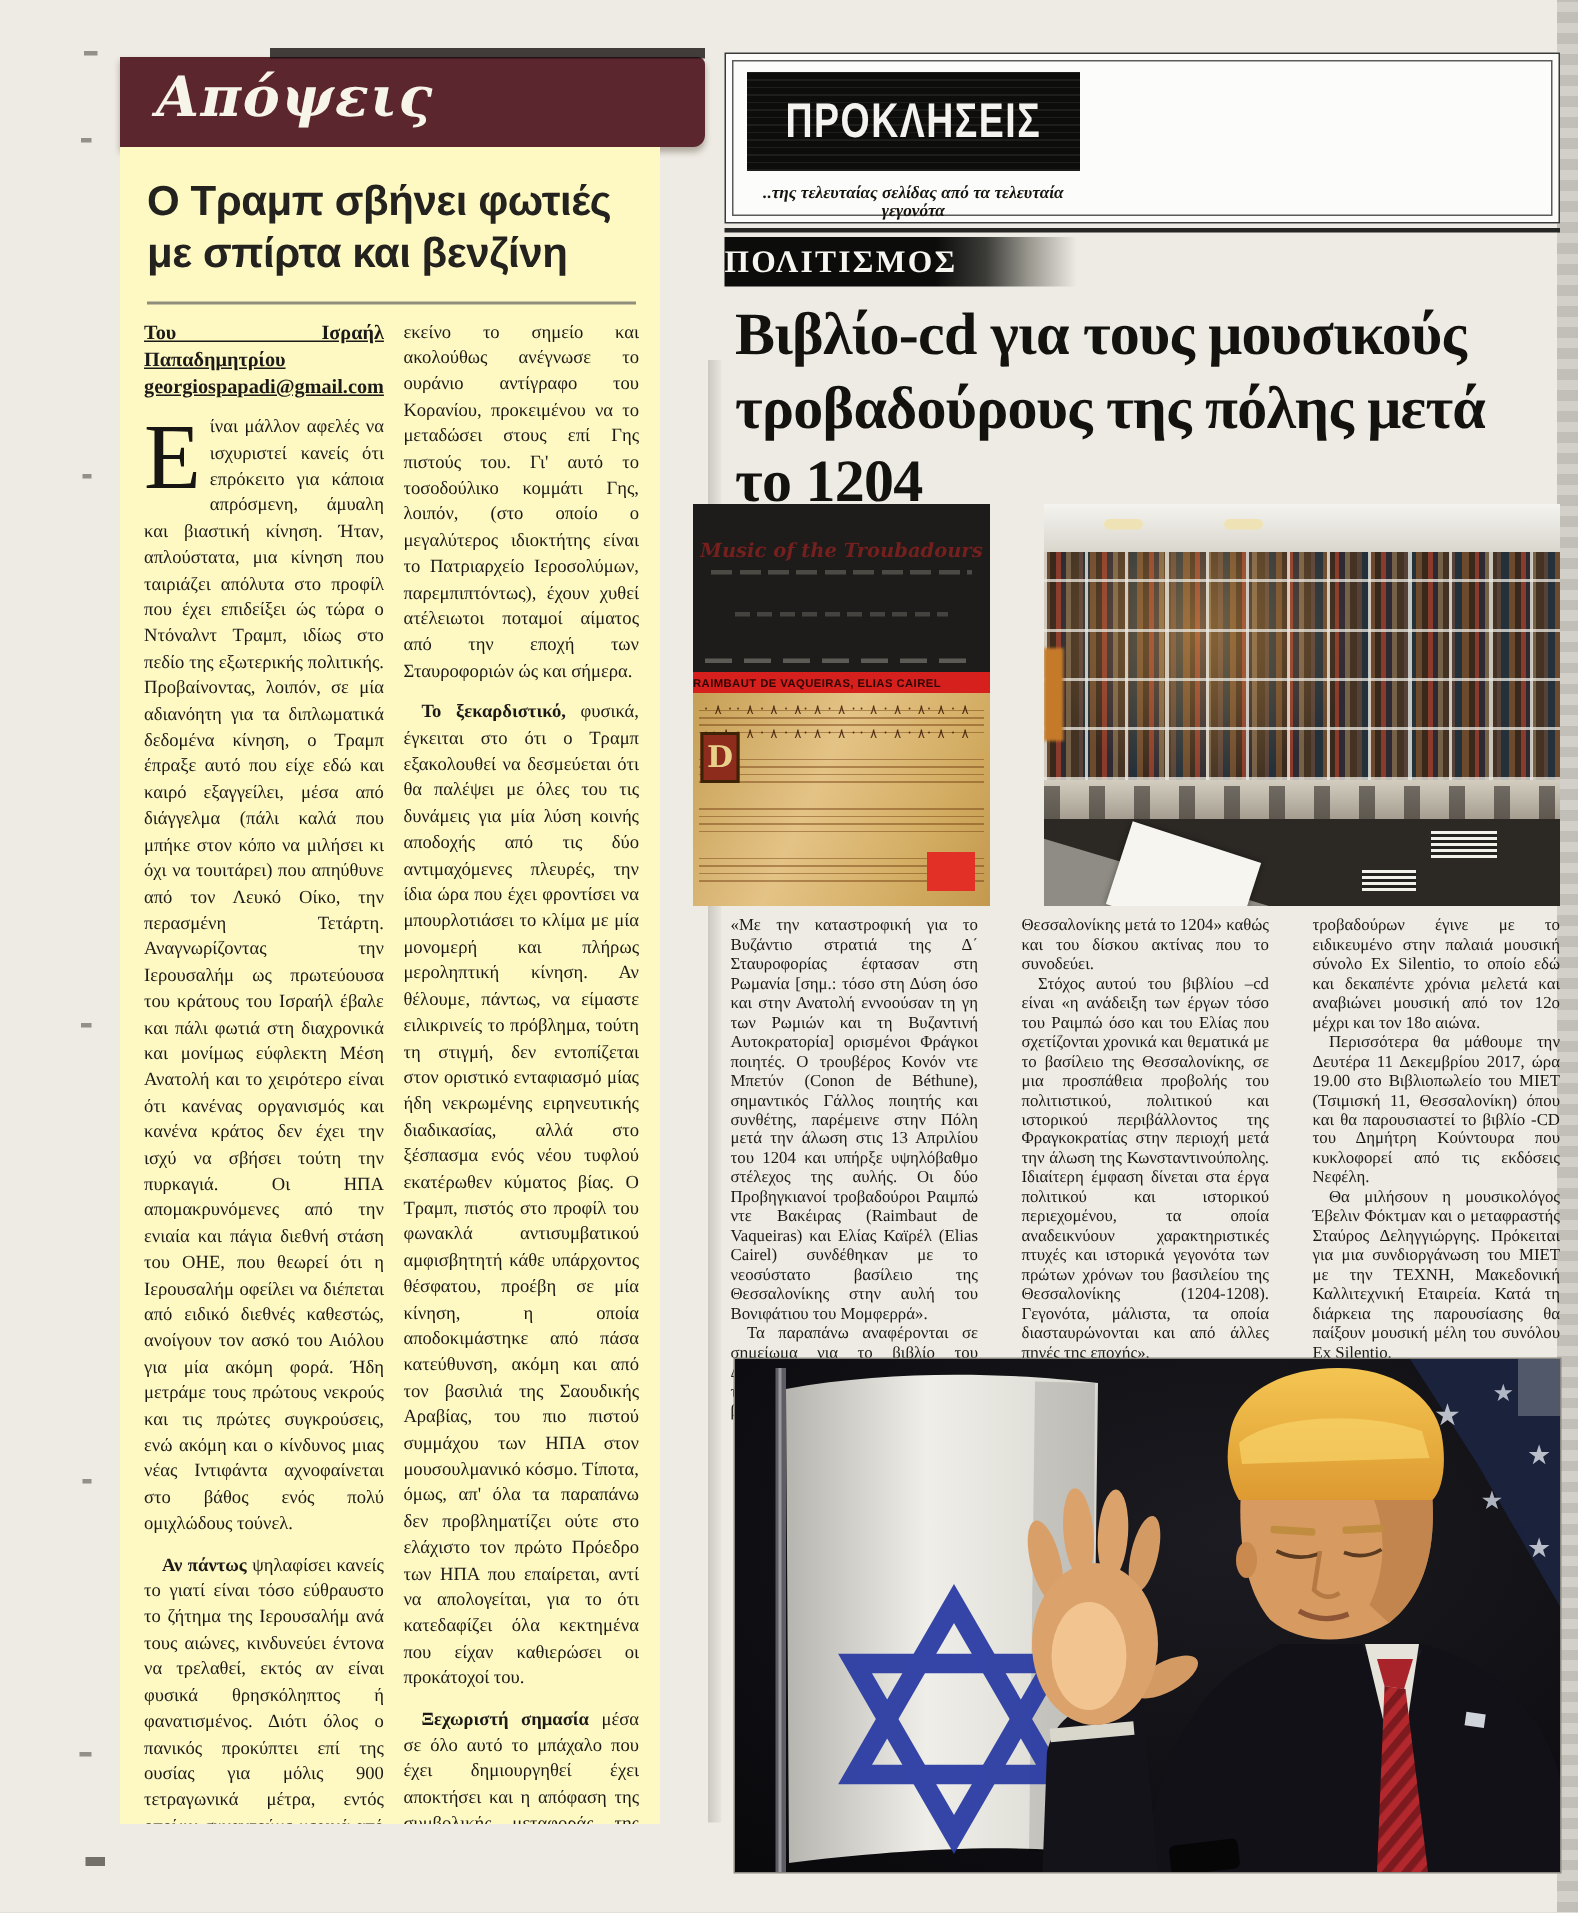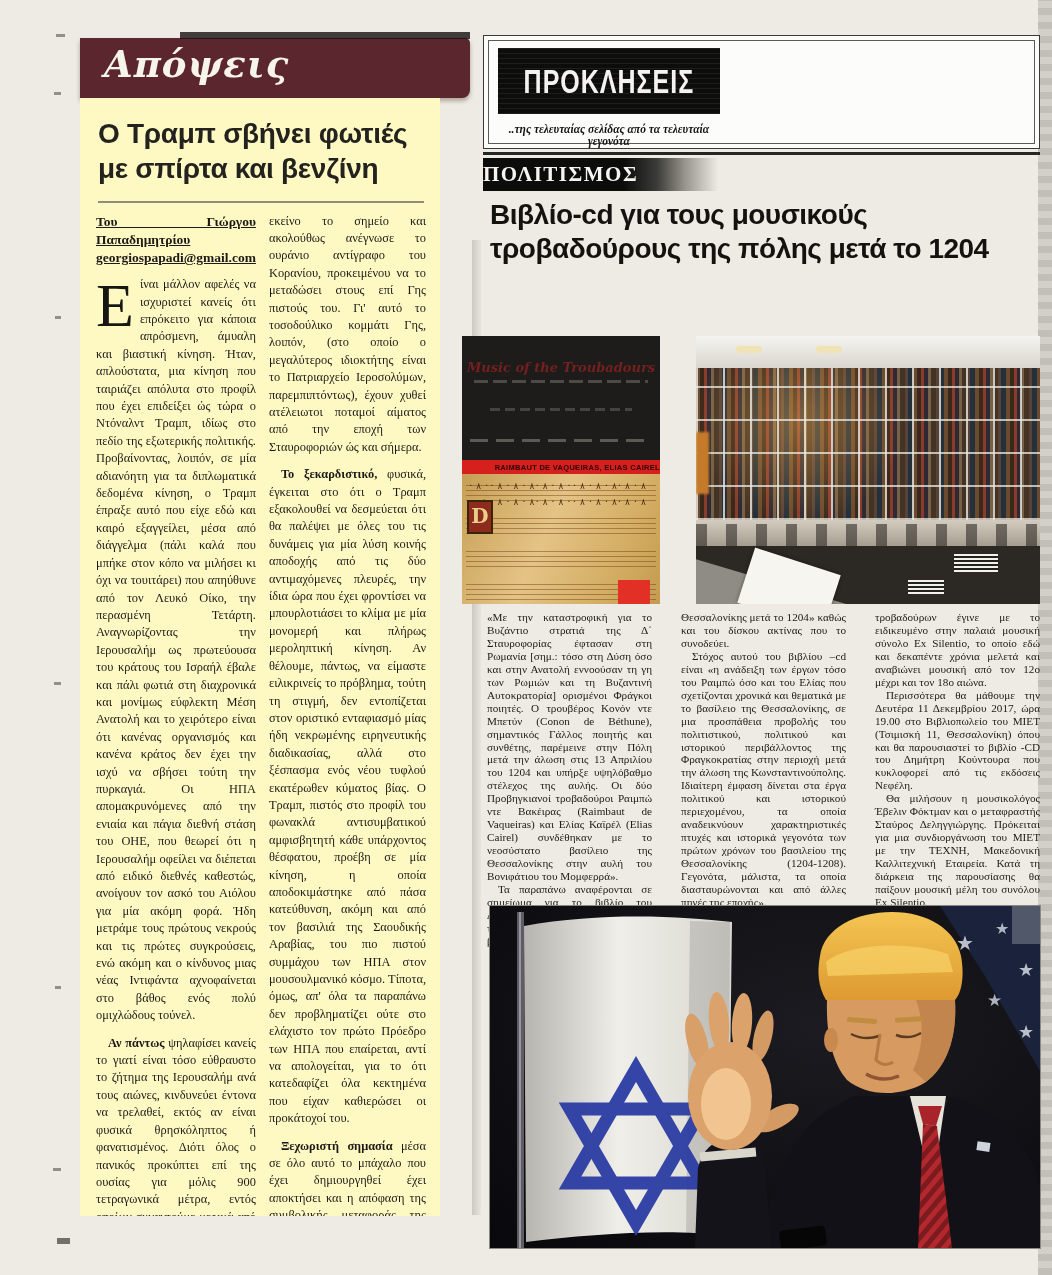--- a/index.html
+++ b/index.html
@@ -42,34 +42,34 @@
   .prok-box{margin:7px 9px 0 9px;height:66px;background:#0d0d0c;display:flex;align-items:center;justify-content:center;
     background-image:repeating-linear-gradient(0deg,rgba(255,255,255,.07) 0 1px,transparent 1px 5px);}
   .prok-box span{font-family:"Liberation Sans",sans-serif;font-weight:bold;font-size:25px;color:#f4f3ef;
     letter-spacing:1px;transform:scaleY(1.3);}
   .tagline{text-align:center;font-style:italic;font-weight:bold;font-size:11.5px;margin-top:9px;color:#15140f;}
   .section-rule{position:absolute;left:483px;top:152px;width:557px;height:3px;background:#262624;}
   .section-bar{position:absolute;left:483px;top:158px;width:235px;height:33px;line-height:33px;
     background:linear-gradient(to right,#0c0c0b 0 60%,#3b3b38 74%,#97958c 86%,rgba(151,149,140,0));
     color:#f6f5f0;font-family:"Liberation Serif",serif;font-weight:bold;font-size:21px;
     letter-spacing:1.5px;box-sizing:border-box;}
-  .headline{position:absolute;left:490px;top:198px;width:540px;font-family:Liberation Sans, sans-serif;
-    font-weight:bold;font-size:28px;line-height:1.23;color:#14120f;letter-spacing:-.5px;}
+  .headline{position:absolute;left:490px;top:198px;width:540px;font-family:Liberation Serif, serif;
+    font-weight:bold;font-size:40px;line-height:1.23;color:#14120f;letter-spacing:-.5px;}
   
   .cover{position:absolute;left:462px;top:336px;width:198px;height:268px;background:#1d1c1a;overflow:hidden;}
   .cover-top{position:relative;height:112px;}
   .cover-title{position:absolute;top:24px;width:100%;text-align:center;font-family:"DejaVu Serif",serif;
     font-style:italic;font-weight:bold;font-size:13px;color:#73201e;}
   .cover-sub{position:absolute;top:44px;left:12px;right:12px;height:3px;
     background:repeating-linear-gradient(90deg,#4c4a45 0 14px,transparent 14px 19px);}
   .cover-sub2{position:absolute;top:72px;left:28px;right:28px;height:3px;
     background:repeating-linear-gradient(90deg,#45433f 0 10px,transparent 10px 15px);}
   .cover-meta{position:absolute;bottom:6px;left:8px;right:8px;height:3px;
     background:repeating-linear-gradient(90deg,#5c5a54 0 18px,transparent 18px 26px);}
-  .cover-band{height:14px;background:#d5201d;display:flex;align-items:center;justify-content:flex-end;margin-top:12px;}
+  .cover-band{height:14px;background:#d5201d;display:flex;align-items:center;justify-content:flex-start;}
   .cover-band span{font-family:"Liberation Sans",sans-serif;font-weight:bold;font-size:7.5px;
     color:#2e0503;letter-spacing:.3px;white-space:nowrap;}
   .cover-ms{position:relative;height:142px;
     background:linear-gradient(115deg,#c69f55,#e4c386 42%,#d3ad63 75%,#c3994e);}
   .cover-ms .staves{position:absolute;inset:6px 4px 4px 4px;
     background:repeating-linear-gradient(to bottom,transparent 0 5px,rgba(110,56,12,.45) 5px 6px,transparent 6px 10px,
       rgba(110,56,12,.45) 10px 11px,transparent 11px 15px,rgba(110,56,12,.45) 15px 16px,transparent 16px 20px,
       rgba(110,56,12,.45) 20px 21px,transparent 21px 33px);}
   .cover-ms .neumes{position:absolute;inset:4px 6px;color:rgba(58,24,4,.85);font-size:9px;
     letter-spacing:5px;line-height:16px;overflow:hidden;font-family:"DejaVu Serif",serif;}
@@ -133,21 +133,21 @@
   <div class="op-banner">
     <span>Απόψεις</span>
   </div>
 
   <div class="op-box">
     <div class="op-title">Ο Τραμπ σβήνει φωτιές με σπίρτα και βενζίνη</div>
     <hr class="op-rule">
     <div class="op-cols">
       <div class="op-col">
         <div class="op-byline">
-          <div>Του Γιώργου Παπαδημητρίου</div>
+          <div>Του Ισραήλ Παπαδημητρίου</div>
           <div>georgiospapadi@gmail.com</div>
         </div>
         <p><span class="dropcap">Ε</span><span>ίναι μάλλον αφελές να ισχυριστεί κανείς ότι επρόκειτο για κάποια απρόσμενη, άμυαλη και βιαστική κίνηση. Ήταν, απλούστατα, μια κίνηση που ταιριάζει απόλυτα στο προφίλ που έχει επιδείξει ώς τώρα ο Ντόναλντ Τραμπ, ιδίως στο πεδίο της εξωτερικής πολιτικής. Προβαίνοντας, λοιπόν, σε μία αδιανόητη για τα διπλωματικά δεδομένα κίνηση, ο Τραμπ έπραξε αυτό που είχε εδώ και καιρό εξαγγείλει, μέσα από διάγγελμα (πάλι καλά που μπήκε στον κόπο να μιλήσει κι όχι να τουιτάρει) που απηύθυνε από τον Λευκό Οίκο, την περασμένη Τετάρτη. Αναγνωρίζοντας την Ιερουσαλήμ ως πρωτεύουσα του κράτους του Ισραήλ έβαλε και πάλι φωτιά στη διαχρονικά και μονίμως εύφλεκτη Μέση Ανατολή και το χειρότερο είναι ότι κανένας οργανισμός και κανένα κράτος δεν έχει την ισχύ να σβήσει τούτη την πυρκαγιά. Οι ΗΠΑ απομακρυνόμενες από την ενιαία και πάγια διεθνή στάση του ΟΗΕ, που θεωρεί ότι η Ιερουσαλήμ οφείλει να διέπεται από ειδικό διεθνές καθεστώς, ανοίγουν τον ασκό του Αιόλου για μία ακόμη φορά. Ήδη μετράμε τους πρώτους νεκρούς και τις πρώτες συγκρούσεις, ενώ ακόμη και ο κίνδυνος μιας νέας Ιντιφάντα αχνοφαίνεται στο βάθος ενός πολύ ομιχλώδους τούνελ.</span></p>
         <p><span class="lead">Αν πάντως</span><span> ψηλαφίσει κανείς το γιατί είναι τόσο εύθραυστο το ζήτημα της Ιερουσαλήμ ανά τους αιώνες, κινδυνεύει έντονα να τρελαθεί, εκτός αν είναι φυσικά θρησκόληπτος ή φανατισμένος. Διότι όλος ο πανικός προκύπτει επί της ουσίας για μόλις 900 τετραγωνικά μέτρα, εντός οποίων συναντούμε μερικά από τα ιερότερα μνημεία των τριών μονοθεϊστικών θρησκειών: το όρος του Ναού του Σολομώντα και το Τείχος των Δακρύων για τους Εβραίους, τον Γολγοθά και τον Ναό της Αναστάσεως για τους Χριστιανούς, το τέμενος του Ομάρ ή ΑλΑκσά για τους Μουσουλμάνους, εκεί όπου βρισκόταν κάποτε ο Ναός του Σολομώντα. Σύμφωνα με τη μουσουλμανική παράδοση, ο Μωάμεθ ανελήφθη στους ουρανούς από ακριβώς</span></p>
       </div>
       <div class="op-col">
         <p><span>εκείνο το σημείο και ακολούθως ανέγνωσε το ουράνιο αντίγραφο του Κορανίου, προκειμένου να το μεταδώσει στους επί Γης πιστούς του. Γι' αυτό το τοσοδούλικο κομμάτι Γης, λοιπόν, (στο οποίο ο μεγαλύτερος ιδιοκτήτης είναι το Πατριαρχείο Ιεροσολύμων, παρεμπιπτόντως), έχουν χυθεί ατέλειωτοι ποταμοί αίματος από την εποχή των Σταυροφοριών ώς και σήμερα.</span></p>
         <p><span class="lead">Το ξεκαρδιστικό,</span><span> φυσικά, έγκειται στο ότι ο Τραμπ εξακολουθεί να δεσμεύεται ότι θα παλέψει με όλες του τις δυνάμεις για μία λύση κοινής αποδοχής από τις δύο αντιμαχόμενες πλευρές, την ίδια ώρα που έχει φροντίσει να μπουρλοτιάσει το κλίμα με μία μονομερή και πλήρως μεροληπτική κίνηση. Αν θέλουμε, πάντως, να είμαστε ειλικρινείς το πρόβλημα, τούτη τη στιγμή, δεν εντοπίζεται στον οριστικό ενταφιασμό μίας ήδη νεκρωμένης ειρηνευτικής διαδικασίας, αλλά στο ξέσπασμα ενός νέου τυφλού εκατέρωθεν κύματος βίας. Ο Τραμπ, πιστός στο προφίλ του φωνακλά αντισυμβατικού αμφισβητητή κάθε υπάρχοντος θέσφατου, προέβη σε μία κίνηση, η οποία αποδοκιμάστηκε από πάσα κατεύθυνση, ακόμη και από τον βασιλιά της Σαουδικής Αραβίας, του πιο πιστού συμμάχου των ΗΠΑ στον μουσουλμανικό κόσμο. Τίποτα, όμως, απ' όλα τα παραπάνω δεν προβληματίζει ούτε στο ελάχιστο τον πρώτο Πρόεδρο των ΗΠΑ που επαίρεται, αντί να απολογείται, για το ότι κατεδαφίζει όλα κεκτημένα που είχαν καθιερώσει οι προκάτοχοί του.</span></p>
         <p><span class="lead">Ξεχωριστή σημασία</span><span> μέσα σε όλο αυτό το μπάχαλο που έχει δημιουργηθεί έχει αποκτήσει και η απόφαση της συμβολικής μεταφοράς της πρεσβείας των ΗΠΑ από το Τελ Αβίβ στη Δυτική Ιερουσαλήμ που βρίσκεται υπό την επίσημη κατοχή του κράτους του Ισραήλ. Μία κίνηση την οποία ακόμη και οι επιφανείς εκπρόσωποι όλων των εβραϊκών οργανώσεων στις ΗΠΑ έσπευσαν να χαρακτηρίσουν ως βεβιασμένη. Διότι, υπό αυτή την έννοια, ίσως φουντώσουν ακόμη περισσότερο οι παλαιστινιακές διεκδικήσεις της ανατολικής Ιερουσαλήμ, την οποία οραματίζονται οι Παλαιστίνιοι ως πρωτεύουσα του δικού τους κράτους...</span></p>
       </div>

